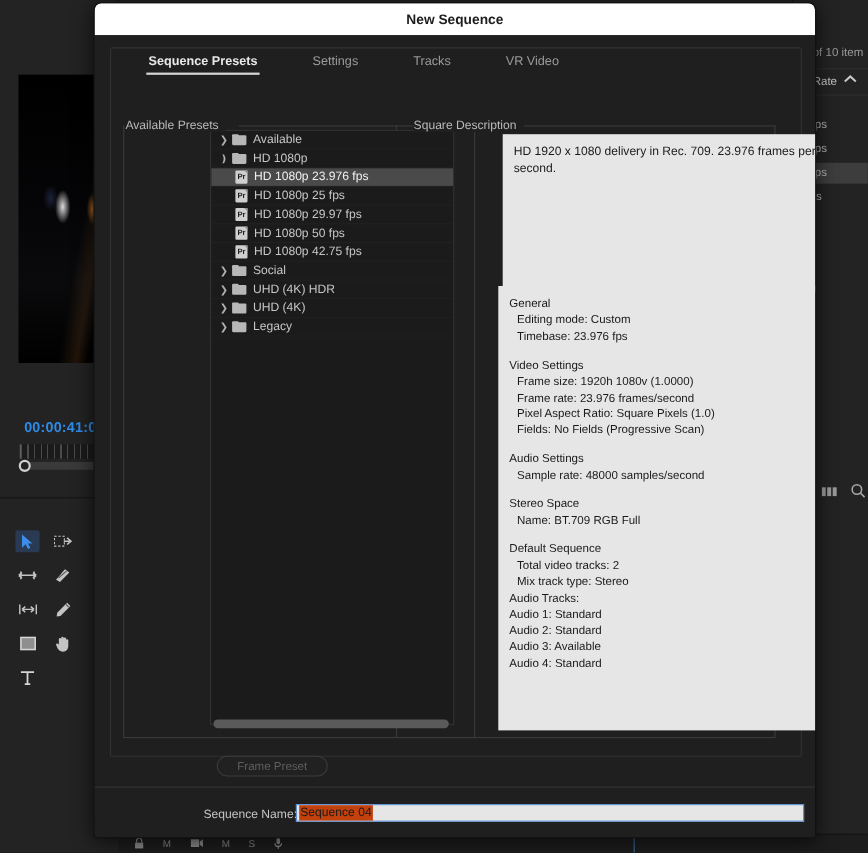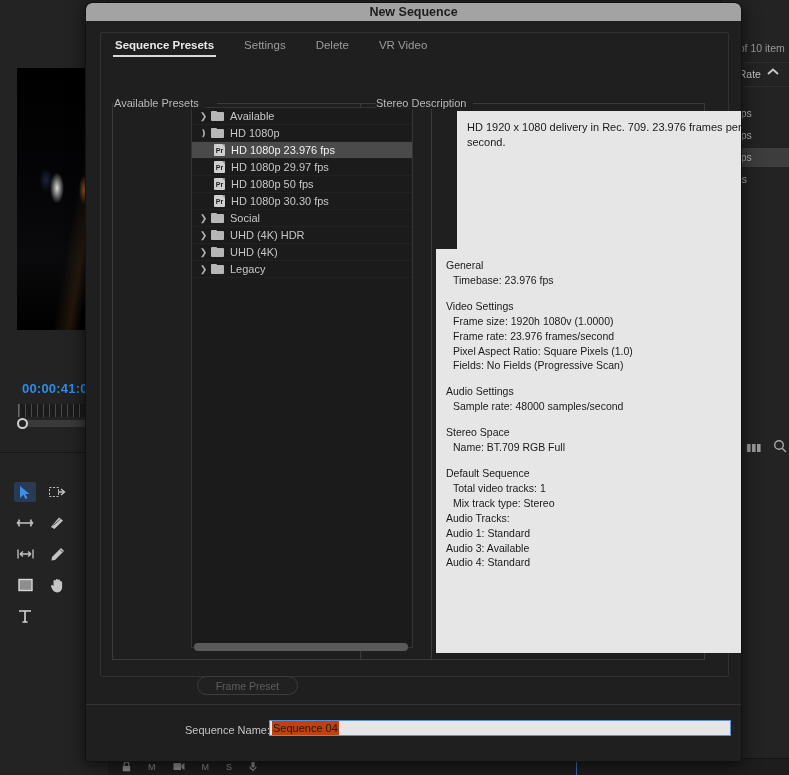--- a/index.html
+++ b/index.html
@@ -93,39 +93,40 @@
   
   .dialog {
     position: absolute; left: 85px; top: 2px; width: 657px; height: 760px;
     background: #1f1f1f;
     border: 1px solid #121212;
     border-radius: 7px 7px 3px 3px;
     box-shadow: 0 3px 18px rgba(0,0,0,.65);
     overflow: hidden;
   }
   .titlebar {
-    height: 18px; background: #a3a3a3;
+    height: 29px; background: #ffffff;
     border-radius: 6px 6px 0 0;
     display: flex; align-items: center; justify-content: center;
     color: #1d1d1d; font-size: 12.5px; font-weight: bold;
   }
   .dialog-body { position: relative; height: 731px; background: #1f1f1f; }
 
   .inner-panel {
     position: absolute; left: 14px; top: 11px; width: 629px; height: 645px;
     background: #1f1f1f; border: 1px solid #323232; border-radius: 2px;
   }
 
   .tabbar {
     position: absolute; left: 0; top: 0; width: 100%; height: 31px;
     display: flex; align-items: flex-start; padding-left: 13px; gap: 26px;
   }
   .tab {
     font-size: 11.5px; color: #9b9b9b; padding: 7px 2px 6px; position: relative;
     white-space: nowrap;
+    margin-left: 20px;
   }
   .tab.active { color: #e8e8e8; font-weight: bold; }
   .tab.active::after {
     content: ""; position: absolute; left: 0; right: 0; bottom: 0;
     height: 2px; background: #d8d8d8;
   }
 
   .group-label {
     position: absolute; color: #b9b9b9; font-size: 11px; background: #1f1f1f;
     padding-right: 6px; z-index: 2;
@@ -179,21 +180,21 @@
   .tree-scroll-thumb {
     width: 214px; height: 8px; background: #5a5a5a; border-radius: 4px; margin-left: 2px;
   }
 
   .desc-box {
     position: absolute; left: 371px; top: 90px; width: 331px; height: 143px;
     background: #e6e6e6; color: #1a1a1a; font-size: 11px;
     padding: 9px 10px; line-height: 1.4; overflow: hidden;
   }
   .settings-box {
-    position: absolute; left: 350px; top: 228px; width: 331px; height: 404px;
+    position: absolute; left: 367px; top: 228px; width: 331px; height: 404px;
     background: #e6e6e6; color: #1a1a1a; font-size: 10.5px;
     padding: 9px 10px; line-height: 1.42; overflow: hidden;
   }
   .sec-head { margin-top: 0; }
   .sec-line { padding-left: 7px; }
   .blank { height: 11px; }
 
   .delete-btn {
     position: absolute; left: 111px; top: 655px; width: 101px; height: 19px;
     border: 1px solid #3c3c3c; border-radius: 10px;
@@ -356,31 +357,31 @@
       <span>New Sequence</span>
     </div>
 
     <div class="dialog-body">
 
       <div class="inner-panel"></div>
 
       <div class="tabbar" style="position:absolute; left:14px; top:11px; width:629px;">
         <div class="tab active">Sequence Presets</div>
         <div class="tab">Settings</div>
-        <div class="tab">Delete</div>
+        <div class="tab">Tracks</div>
         <div class="tab">VR Video</div>
       </div>
 
       <div class="group-label" style="left:28px; top:76px;">Available Presets</div>
       <div class="group-line" style="left:131px; top:82px; width:215px;"></div>
       <div class="group-line" style="left:26px; top:82px; width:1px; height:556px;"></div>
       <div class="group-line" style="left:345px; top:82px; width:1px; height:556px;"></div>
       <div class="group-line" style="left:26px; top:638px; width:320px;"></div>
 
-      <div class="group-label" style="left:290px; top:76px;">Stereo Description</div>
+      <div class="group-label" style="left:290px; top:76px;">Square Description</div>
       <div class="group-line" style="left:370px; top:82px; width:249px;"></div>
       <div class="group-line" style="left:274px; top:82px; width:1px; height:556px;"></div>
       <div class="group-line" style="left:618px; top:82px; width:1px; height:556px;"></div>
       <div class="group-line" style="left:274px; top:638px; width:345px;"></div>
 
       <div class="preset-tree">
         <div class="tree-row indent-0">
           <span class="twisty">❯</span>
           <span class="folder-ico"></span>
           <span>Available</span>
@@ -389,29 +390,33 @@
           <span class="twisty">❫</span>
           <span class="folder-ico"></span>
           <span>HD 1080p</span>
         </div>
         <div class="tree-row indent-1 selected">
           <span class="pr-ico">Pr</span>
           <span>HD 1080p 23.976 fps</span>
         </div>
         <div class="tree-row indent-1">
           <span class="pr-ico">Pr</span>
+          <span>HD 1080p 25 fps</span>
+        </div>
+        <div class="tree-row indent-1">
+          <span class="pr-ico">Pr</span>
           <span>HD 1080p 29.97 fps</span>
         </div>
         <div class="tree-row indent-1">
           <span class="pr-ico">Pr</span>
           <span>HD 1080p 50 fps</span>
         </div>
         <div class="tree-row indent-1">
           <span class="pr-ico">Pr</span>
-          <span>HD 1080p 30.30 fps</span>
+          <span>HD 1080p 42.75 fps</span>
         </div>
         <div class="tree-row indent-0">
           <span class="twisty">❯</span>
           <span class="folder-ico"></span>
           <span>Social</span>
         </div>
         <div class="tree-row indent-0">
           <span class="twisty">❯</span>
           <span class="folder-ico"></span>
           <span>UHD (4K) HDR</span>
@@ -429,39 +434,41 @@
       </div>
 
       <div class="tree-scroll">
         <div class="tree-scroll-thumb"></div>
       </div>
 
       <div class="desc-box">HD 1920 x 1080 delivery in Rec. 709. 23.976 frames per second.</div>
 
       <div class="settings-box">
         <div class="sec-head">General</div>
+        <div class="sec-line">Editing mode: Custom</div>
         <div class="sec-line">Timebase: 23.976 fps</div>
         <div class="blank"></div>
         <div class="sec-head">Video Settings</div>
         <div class="sec-line">Frame size: 1920h 1080v (1.0000)</div>
         <div class="sec-line">Frame rate: 23.976  frames/second</div>
         <div class="sec-line">Pixel Aspect Ratio: Square Pixels (1.0)</div>
         <div class="sec-line">Fields: No Fields (Progressive Scan)</div>
         <div class="blank"></div>
         <div class="sec-head">Audio Settings</div>
         <div class="sec-line">Sample rate: 48000 samples/second</div>
         <div class="blank"></div>
         <div class="sec-head">Stereo Space</div>
         <div class="sec-line">Name: BT.709 RGB Full</div>
         <div class="blank"></div>
         <div class="sec-head">Default Sequence</div>
-        <div class="sec-line">Total video tracks: 1</div>
+        <div class="sec-line">Total video tracks: 2</div>
         <div class="sec-line">Mix track type: Stereo</div>
         <div class="sec-head">Audio Tracks:</div>
         <div class="sec-head">Audio 1: Standard</div>
+        <div class="sec-head">Audio 2: Standard</div>
         <div class="sec-head">Audio 3: Available</div>
         <div class="sec-head">Audio 4: Standard</div>
       </div>
 
       <div class="delete-btn">Frame Preset</div>
 
       <div class="hr-sep"></div>
 
       <div class="seqname-label">Sequence Name:</div>
       <div class="seqname-field">

